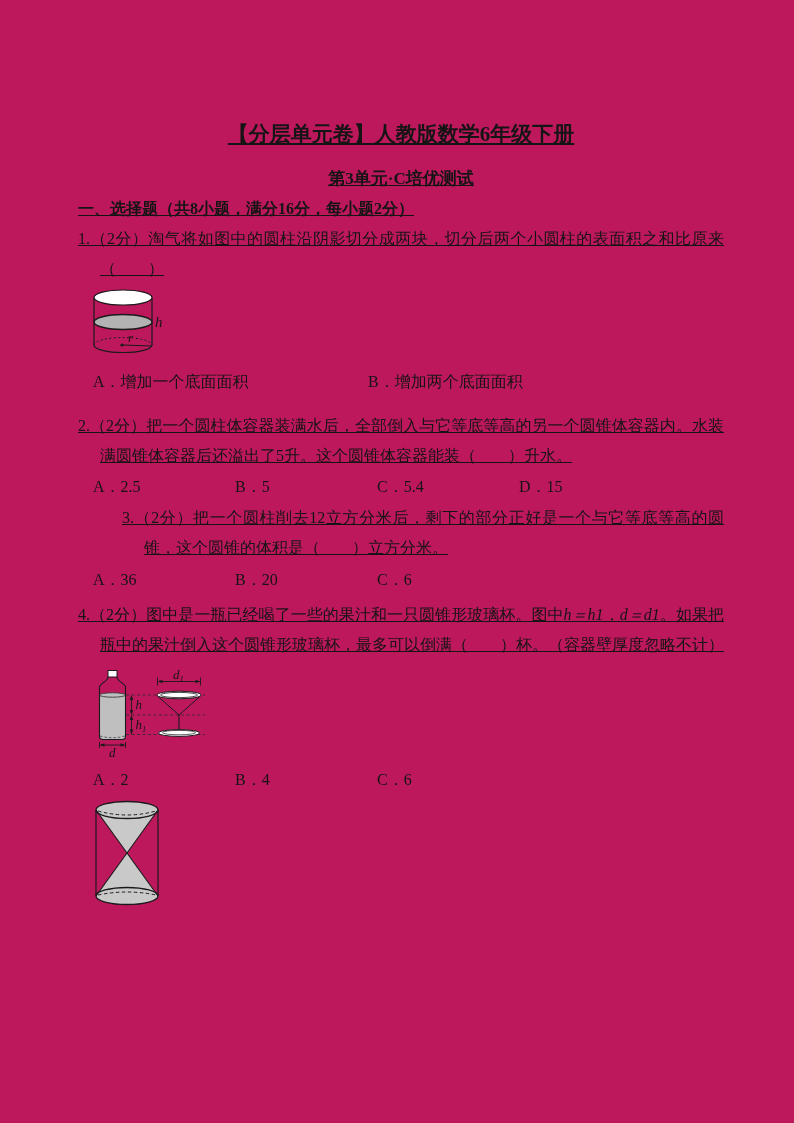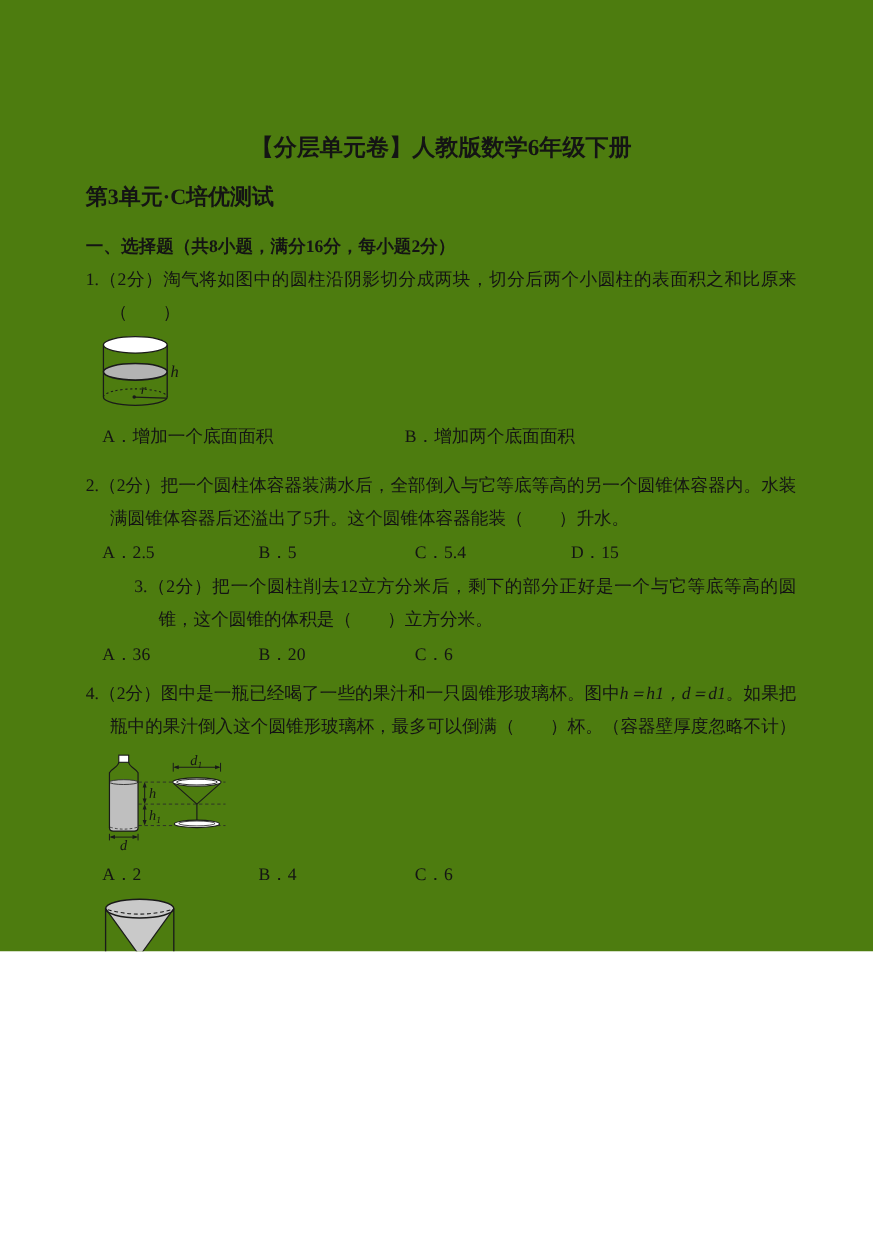--- a/index.html
+++ b/index.html
@@ -1,30 +1,31 @@
 <!DOCTYPE html>
 <html><head>
 <meta charset="utf-8">
 <style>
   * { margin:0; padding:0; box-sizing:border-box; }
   html,body { background:#ffffff; }
   .page {
     position:relative;
-    width:794px; height:865px;
+    width:794px; height:1123px;
     margin:0 auto;
-    background:#4d7c0f;
+    background:#be185d;
     color:#141414;
     font-family:"Liberation Serif","DejaVu Serif",serif;
     font-size:16px; line-height:30px;
     overflow:hidden;
+    text-decoration:underline;
   }
   .content { padding:0 70px 0 78px; }
   .doc-title   { margin-top:118px; text-align:center; font-size:21px; font-weight:bold; line-height:32px; }
-  .doc-subtitle{ margin-top:16px;  font-size:20px; font-weight:bold; line-height:26px; }
-  .section-heading { margin-top:18px; font-weight:bold; line-height:30px; }
+  .doc-subtitle{ margin-top:16px;  text-align:center; font-size:17px; font-weight:bold; line-height:26px; }
+  .section-heading { margin-top:2px; font-weight:bold; line-height:30px; }
   .q-para { padding-left:22px; text-indent:-22px; text-align:justify; }
   .q2-para { margin-top:14px; }
   .q3-para { margin-top:1px;margin-left:44px; }
   .q4-para { margin-top:5px; }
   .q5-para { margin-top:3px; }
   .math-i { font-style:italic; }
   sup.exp { font-size:11px; line-height:0; vertical-align:super; }
   .opts { margin-left:15px; line-height:30px; }
   .q1-opts { margin-top:5px; }
   .q2-opts { margin-top:1px; }

